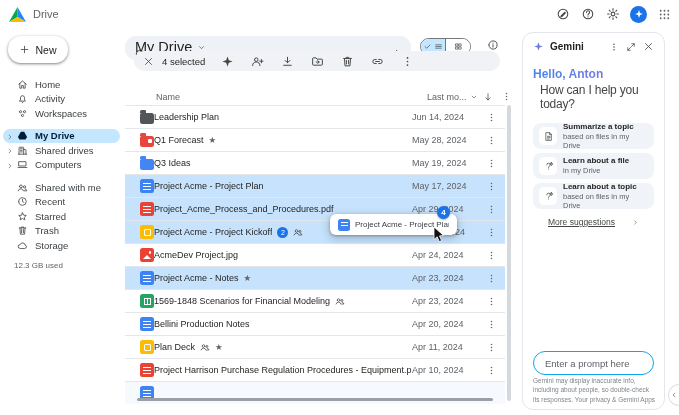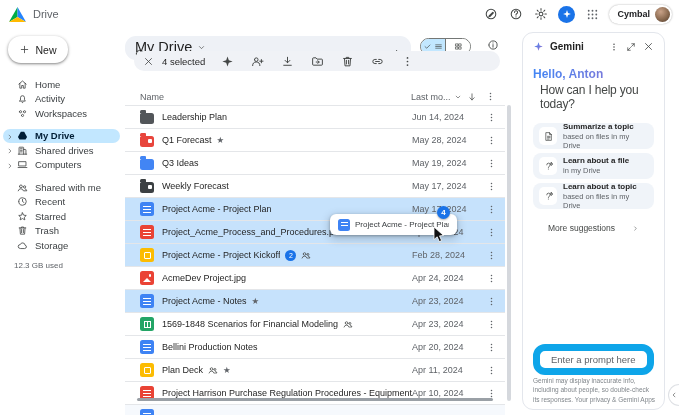--- a/index.html
+++ b/index.html
@@ -52,34 +52,34 @@
   .vseg.active{background:#c2e7ff;}
   .vseg + .vseg{border-left:1px solid #747775;}
   .info-btn{position:absolute;left:362px;top:11px;cursor:pointer;}
 
   .toolbar{position:absolute;left:9px;top:23px;width:366px;height:20px;border-radius:10px;
            background:#f0f2f6;display:flex;align-items:center;padding:0 9px;}
   .toolbar .close-btn{margin-right:8px;cursor:pointer;}
   .sel-count{font-size:9.5px;color:#1f1f1f;margin-right:16px;}
   .tbar-ic{margin-right:17px;cursor:pointer;}
 
-  .listhead{position:absolute;left:0;top:61px;width:380px;height:15px;display:flex;align-items:center;
+  .listhead{position:absolute;left:16px;top:61px;width:380px;height:15px;display:flex;align-items:center;
             padding:0 8px 0 15px;font-size:9px;color:#5f6368;}
   .lh-name{flex:1;}
   .lh-sort{width:56px;display:flex;align-items:center;gap:3px;cursor:pointer;}
   .lh-arrow{width:18px;cursor:pointer;}
   .lh-more{width:12px;cursor:pointer;}
 
   .rows{position:absolute;left:0;top:77px;width:380px;}
   .row{height:23px;display:flex;align-items:center;padding:0 8px 0 15px;border-top:1px solid #e4e6e9;
        background:#fff;cursor:pointer;}
   .row.selected{background:#c6e2fc;}
   .row.partial{background:#f6f9fd;}
   .namecell{flex:1;min-width:0;display:flex;align-items:center;overflow:hidden;}
-  .fname{font-size:9px;color:#1f1f1f;margin-left:8px;white-space:nowrap;overflow:hidden;}
+  .fname{font-size:9px;color:#1f1f1f;white-space:nowrap;overflow:hidden;}
   .badge-num{margin-left:5px;flex:none;width:11px;height:11px;border-radius:50%;background:#1a73e8;
              color:#fff;font-size:7px;display:flex;align-items:center;justify-content:center;}
   .people-ic{margin-left:5px;flex:none;}
   .star{margin-left:5px;flex:none;font-size:8.5px;color:#5f6368;line-height:1;}
   .fdate{width:74px;flex:none;font-size:9px;color:#5f6368;}
   .rowmore{flex:none;cursor:pointer;}
 
   
   .ficon{width:14px;height:14px;border-radius:2.5px;position:relative;flex:none;}
   .ficon.docs{background:#3e83f4;}
@@ -118,23 +118,23 @@
             background:linear-gradient(90deg,#4285f4,#9b72cb);-webkit-background-clip:text;
             background-clip:text;color:transparent;}
   .g-greet2{margin-top:2px;font-size:12px;color:#444746;letter-spacing:-.2px;margin-left:7px;}
   .g-cards{margin-top:12px;display:flex;flex-direction:column;gap:4px;}
   .gcard{height:26px;border-radius:8px;background:#f0f4f9;display:flex;align-items:center;gap:6px;
          padding:0 6px;cursor:pointer;}
   .gcard-iconbox{width:18px;height:18px;border-radius:5px;background:#fff;display:flex;
                  align-items:center;justify-content:center;flex:none;}
   .gcard-title{font-size:8px;font-weight:700;color:#1f1f1f;line-height:1.25;}
   .gcard-sub{font-size:7.5px;color:#5f6368;line-height:1.25;}
-  .g-more{margin-top:14px;display:flex;align-items:center;justify-content:center;gap:17px;
-          font-size:8.5px;color:#444746;cursor:pointer;}
-  .g-input{position:absolute;left:10px;right:10px;bottom:34px;height:31px;border:7px solid #0ea5e9;
+  .g-more{margin-top:8px;display:flex;align-items:center;justify-content:center;gap:17px;
+          font-size:8.5px;color:#444746;cursor:pointer;text-decoration:underline;}
+  .g-input{position:absolute;left:10px;right:10px;bottom:34px;height:24px;border:1px solid #0ea5e9;
            border-radius:12px;display:flex;align-items:center;padding:0 9px;}
   .g-input input{width:100%;border:none;outline:none;background:transparent;font-size:9.5px;
                  color:#3c4043;font-family:"Liberation Sans",sans-serif;}
   .g-input input::placeholder{color:#5f6368;opacity:1;}
   .g-disclaimer{position:absolute;left:10px;right:8px;bottom:5px;font-size:6.5px;line-height:1.45;color:#80868b;}
   .rail-btn{position:absolute;right:0;top:384px;width:11px;height:22px;border:1px solid #dfe1e5;border-right:none;
             border-radius:11px 0 0 11px;background:#fff;display:flex;align-items:center;justify-content:center;cursor:pointer;}
 
   
   .dragcard{position:absolute;left:330px;top:214px;width:127px;height:21px;background:#fff;border-radius:6px;
@@ -200,24 +200,20 @@
             <circle cx="12" cy="5" r="1.7"></circle>
             <circle cx="19" cy="5" r="1.7"></circle>
           <circle cx="5" cy="12" r="1.7"></circle>
             <circle cx="12" cy="12" r="1.7"></circle>
             <circle cx="19" cy="12" r="1.7"></circle>
           <circle cx="5" cy="19" r="1.7"></circle>
             <circle cx="12" cy="19" r="1.7"></circle>
             <circle cx="19" cy="19" r="1.7"></circle>
         </svg>
       </span>
-      <span class="account-pill">
-        <span class="account-label">Cymbal</span>
-        <span class="avatar"></span>
-      </span>
     </div>
   </header>
 
   <nav class="sidebar">
     <div class="newbtn">
       <svg class="ic" width="11" height="11" viewBox="0 0 24 24">
         <path d="M12 5 V19 M5 12 H19"></path>
       </svg>
       <span>New</span>
     </div>
@@ -442,33 +438,20 @@
 
           </span>
           <span class="fdate">May 19, 2024</span>
           <svg class="rowmore" width="11" height="11" viewBox="0 0 24 24" fill="#5f6368">
             <circle cx="12" cy="5.5" r="1.7"></circle>
             <circle cx="12" cy="12" r="1.7"></circle>
             <circle cx="12" cy="18.5" r="1.7"></circle>
           </svg>
         </div>
 
-        <div class="row">
-          <span class="ficon folder-dark"></span>
-          <span class="namecell">
-            <span class="fname">Weekly Forecast</span>
-
-          </span>
-          <span class="fdate">May 17, 2024</span>
-          <svg class="rowmore" width="11" height="11" viewBox="0 0 24 24" fill="#5f6368">
-            <circle cx="12" cy="5.5" r="1.7"></circle>
-            <circle cx="12" cy="12" r="1.7"></circle>
-            <circle cx="12" cy="18.5" r="1.7"></circle>
-          </svg>
-        </div>
 
         <div class="row selected">
           <span class="ficon docs"></span>
           <span class="namecell">
             <span class="fname">Project Acme - Project Plan</span>
 
           </span>
           <span class="fdate">May 17, 2024</span>
           <svg class="rowmore" width="11" height="11" viewBox="0 0 24 24" fill="#5f6368">
             <circle cx="12" cy="5.5" r="1.7"></circle>

